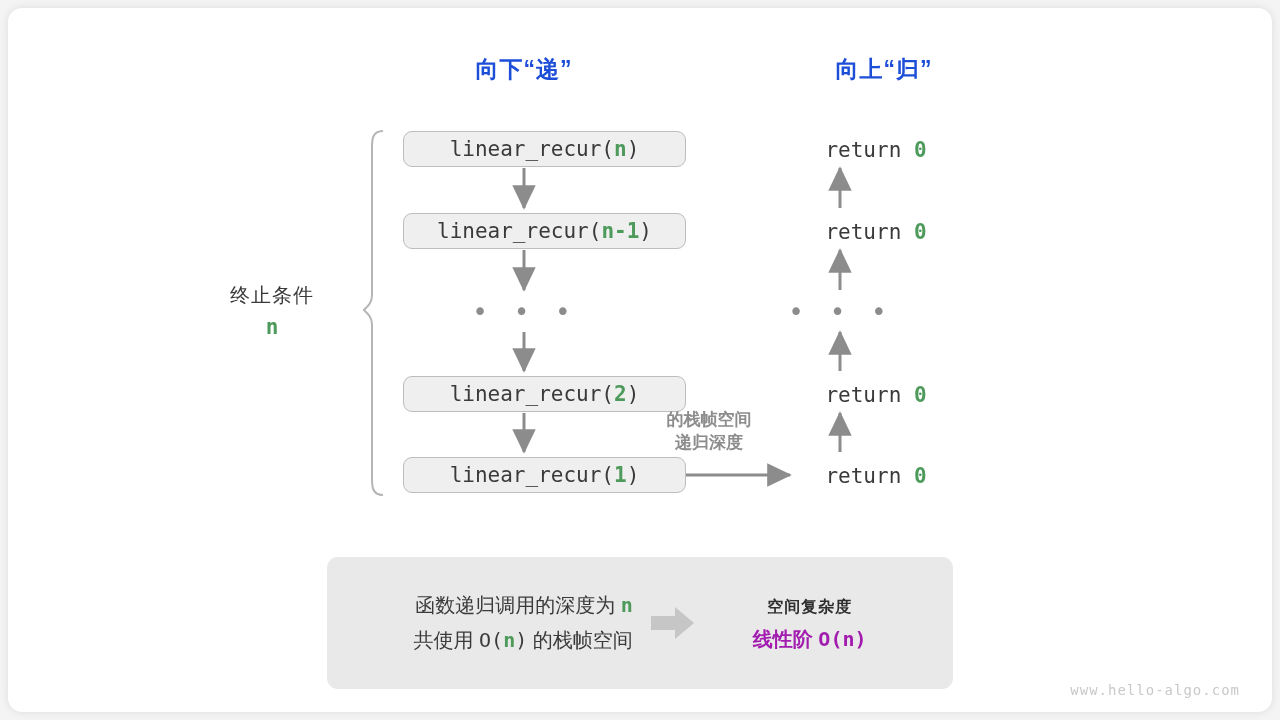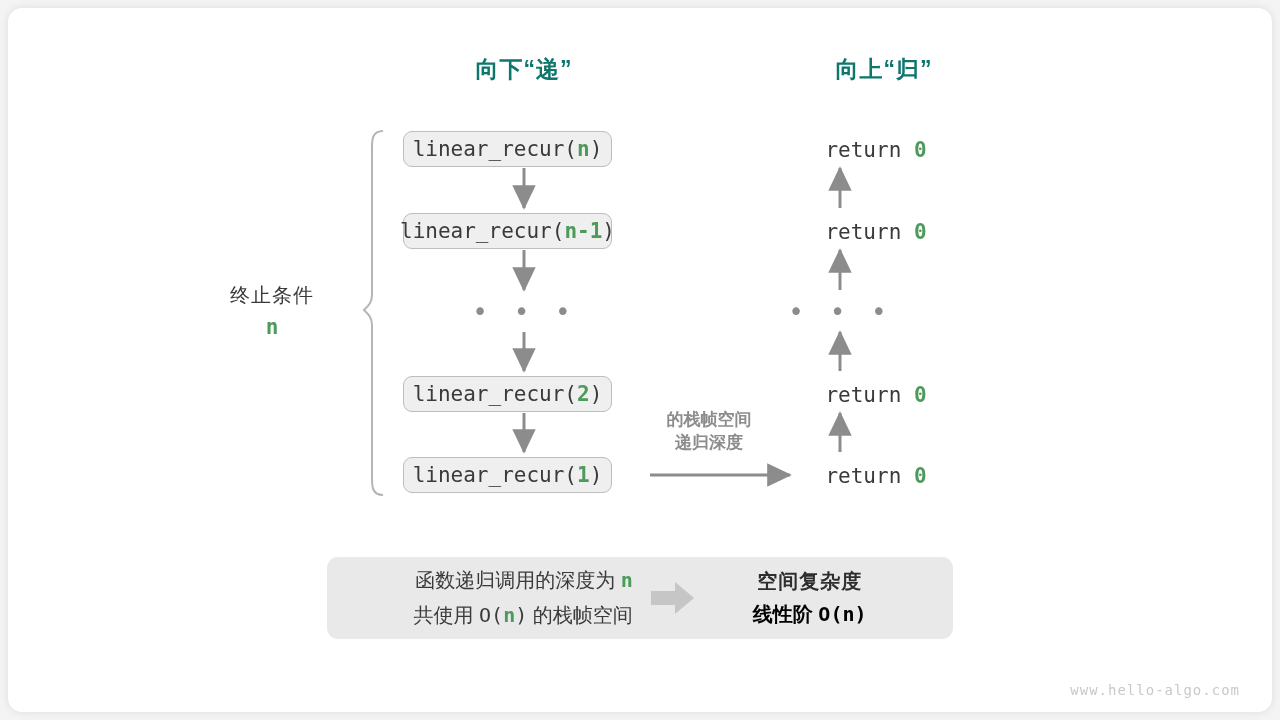--- a/index.html
+++ b/index.html
@@ -20,38 +20,38 @@
     width: 1264px; height: 704px;
     background: #ffffff;
     border-radius: 14px;
     box-shadow: 0 0 10px rgba(0,0,0,0.10);
   }
 
   .hdr {
     position: absolute;
     font-weight: bold;
     font-size: 23px;
-    color: #0f766e;
+    color: #1d4ed8;
     letter-spacing: 1px;
     white-space: nowrap;
     transform: translateX(-50%);
   }
   #hdr-down { left: 524px; top: 54px; }
   #hdr-up   { left: 884px; top: 54px; }
 
   .mono {
     font-family: "DejaVu Sans Mono", "Liberation Mono", monospace;
   }
   .green { color: #4d9a5b; font-weight: bold; }
-  .blue  { color: #000000; text-align: center; }
+  .blue  { color: #a21caf; text-align: center; }
 
   .callbox {
     position: absolute;
     left: 403px;
-    width: 209px;
+    width: 283px;
     height: 36px;
     box-sizing: border-box;
     background: #efefef;
     border: 1.5px solid #bdbdbd;
     border-radius: 9px;
     display: flex;
     align-items: center;
     justify-content: center;
     font-family: "DejaVu Sans Mono", "Liberation Mono", monospace;
     font-size: 21px;
@@ -121,41 +121,41 @@
     font-weight: bold;
     font-size: 17px;
     color: #8c8c8c;
     line-height: 23px;
     white-space: nowrap;
   }
 
   #summary {
     position: absolute;
     left: 327px; top: 557px;
-    width: 626px; height: 82px;
+    width: 626px; height: 132px;
     background: #e9e9e9;
     border-radius: 11px;
     display: flex;
     align-items: center;
     justify-content: center;
   }
   #sum-left {
     text-align: right;
     font-size: 20px;
     color: #3a3a3a;
     line-height: 35px;
     white-space: nowrap;
   }
   #sum-right {
     text-align: center;
     line-height: 33px;
     white-space: nowrap;
     margin-left: 40px;
   }
-  #sum-right .r1 { font-size: 20px; font-weight: bold; color: #2e2e2e; letter-spacing: 1px; }
+  #sum-right .r1 { font-size: 16px; font-weight: bold; color: #2e2e2e; letter-spacing: 1px; }
   #sum-right .r2 { font-size: 20px; font-weight: bold; }
   #sum-arrow { margin: 0 18px; }
 
   #watermark {
     position: absolute;
     right: 40px; bottom: 22px;
     font-family: "DejaVu Sans Mono", "Liberation Mono", monospace;
     font-size: 14px;
     color: #c9c9c9;
     letter-spacing: 1px;

